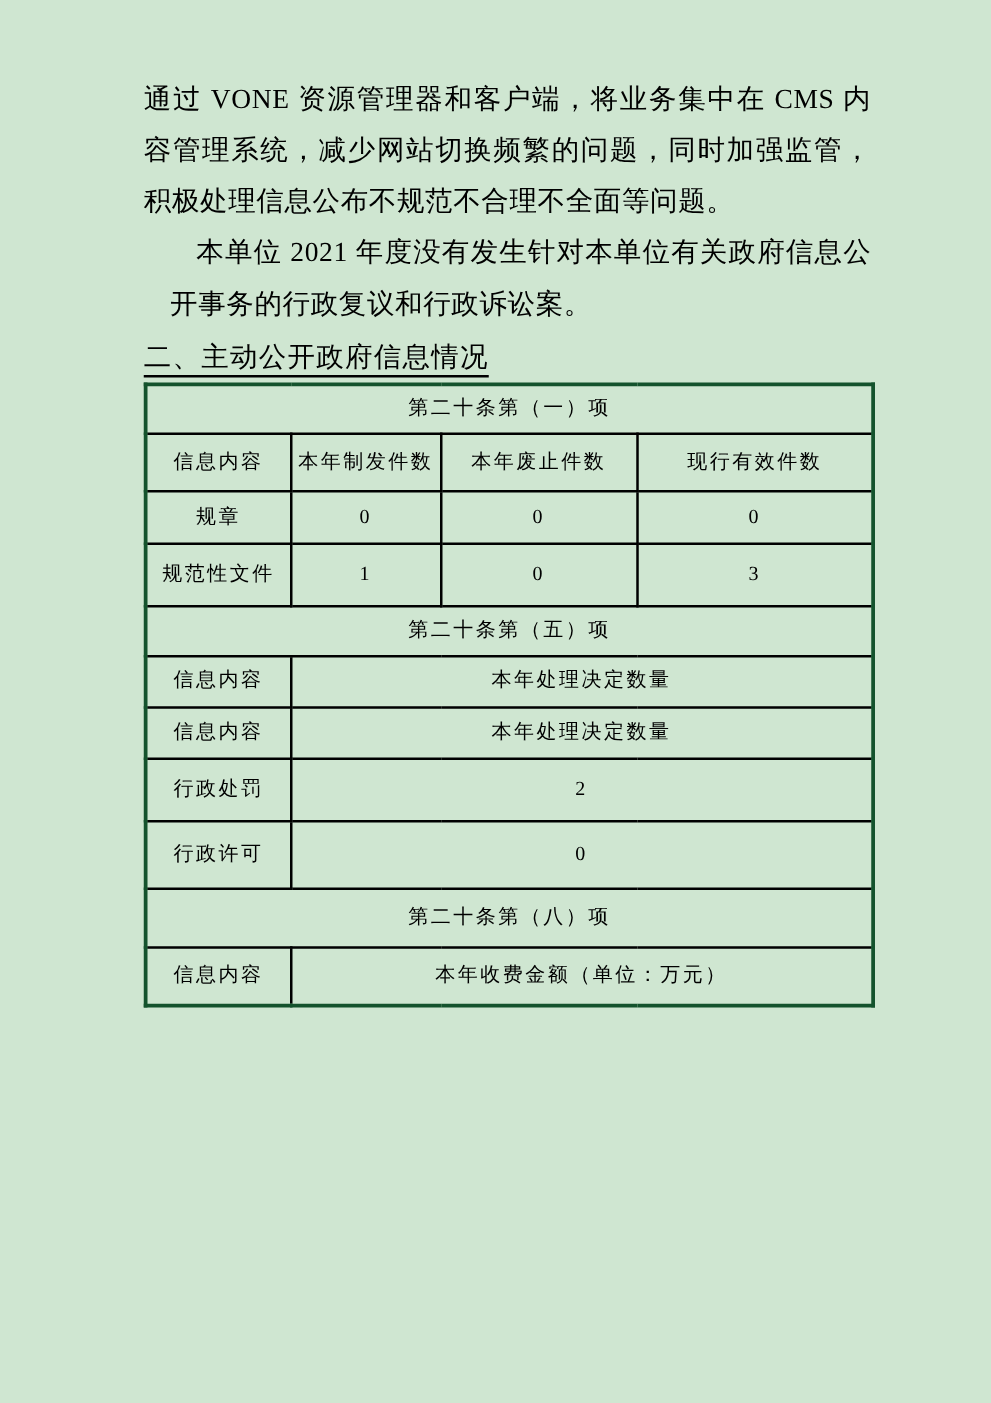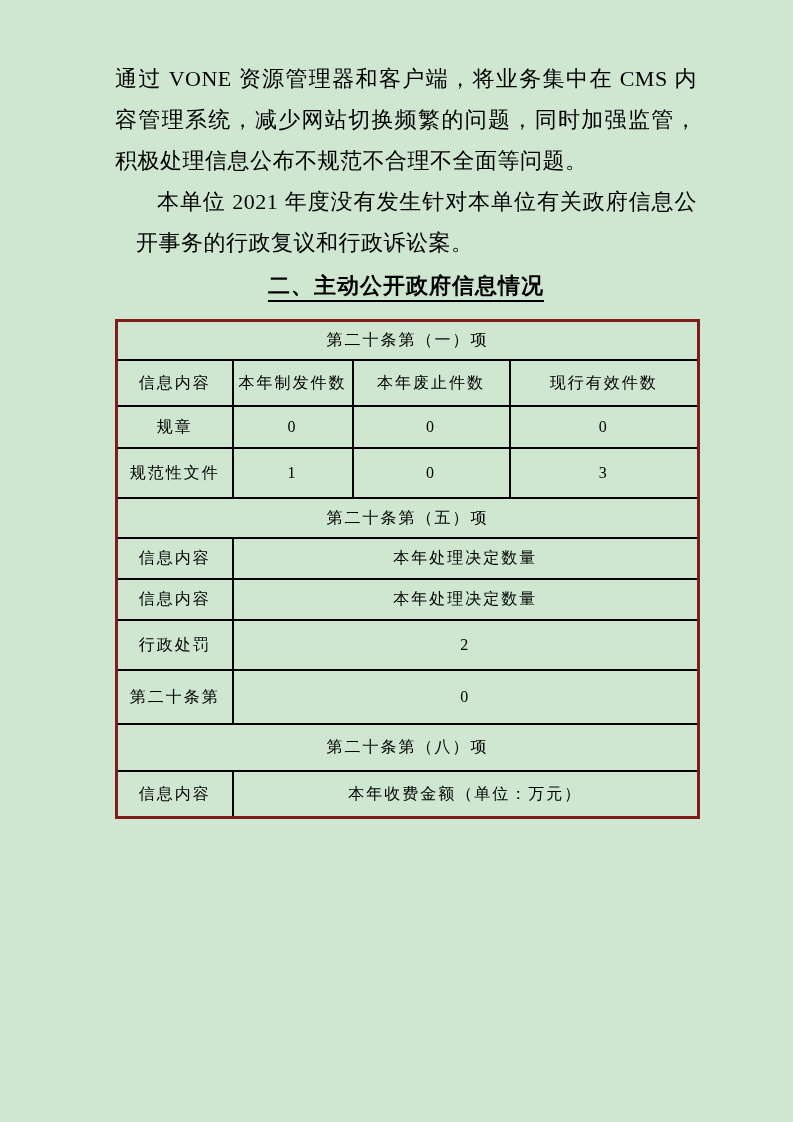--- a/index.html
+++ b/index.html
@@ -29,36 +29,35 @@
     margin: 0;
     letter-spacing: 0.5px;
   }
   .para.indent {
     text-indent: 21px;
     margin-left: 21px;
   }
   .section-heading {
     font-family: "Liberation Sans", "DejaVu Sans", sans-serif;
     font-size: 22px;
-    font-weight: bold;
+    font-weight: normal;
     letter-spacing: 1px;
     margin: 8px 0 0 0;
     line-height: 30px;
-    text-align: center;
   }
   .section-heading .underlined {
     border-bottom: 2px solid #000;
     padding-bottom: 2px;
   }
   table.disclosure {
-    margin-top: 18px;
+    margin-top: 5px;
     width: 582px;
     table-layout: fixed;
     border-collapse: collapse;
-    border: 3px solid #7f1d1d;
+    border: 3px solid #14532d;
   }
   table.disclosure td {
     border: 2px solid #000;
     text-align: center;
     vertical-align: middle;
     font-size: 16px;
     letter-spacing: 2px;
     line-height: 1.5;
     padding: 2px;
     font-family: "Liberation Serif", "DejaVu Serif", serif;
@@ -116,21 +115,21 @@
 
       <tr style="height:41px">
         <td>信息内容</td>
         <td colspan="3">本年处理决定数量</td>
       </tr>
       <tr style="height:50px">
         <td>行政处罚</td>
         <td colspan="3">2</td>
       </tr>
       <tr style="height:54px">
-        <td>第二十条第</td>
+        <td>行政许可</td>
         <td colspan="3">0</td>
       </tr>
 
       <tr style="height:47px">
         <td colspan="4">第二十条第（八）项</td>
       </tr>
       <tr style="height:47px">
         <td>信息内容</td>
         <td colspan="3">本年收费金额（单位：万元）</td>
       </tr>

